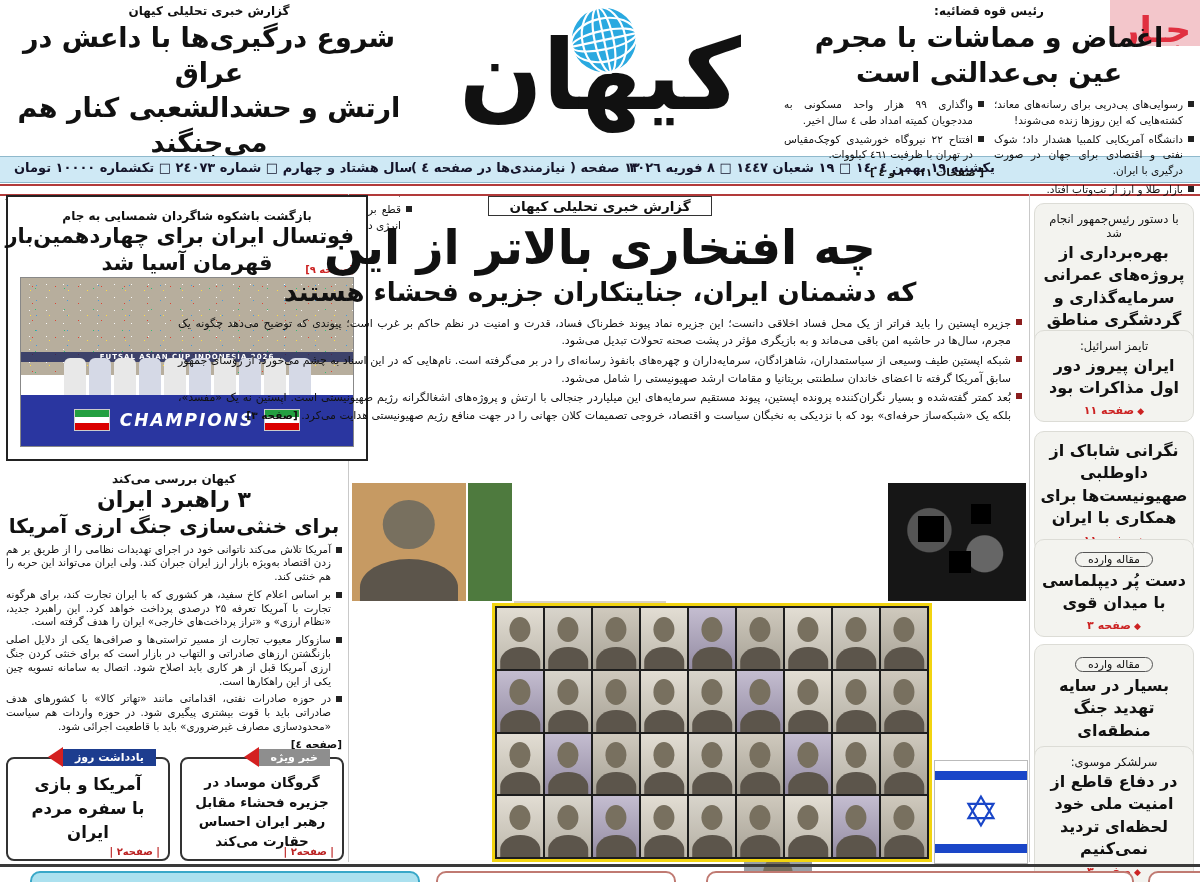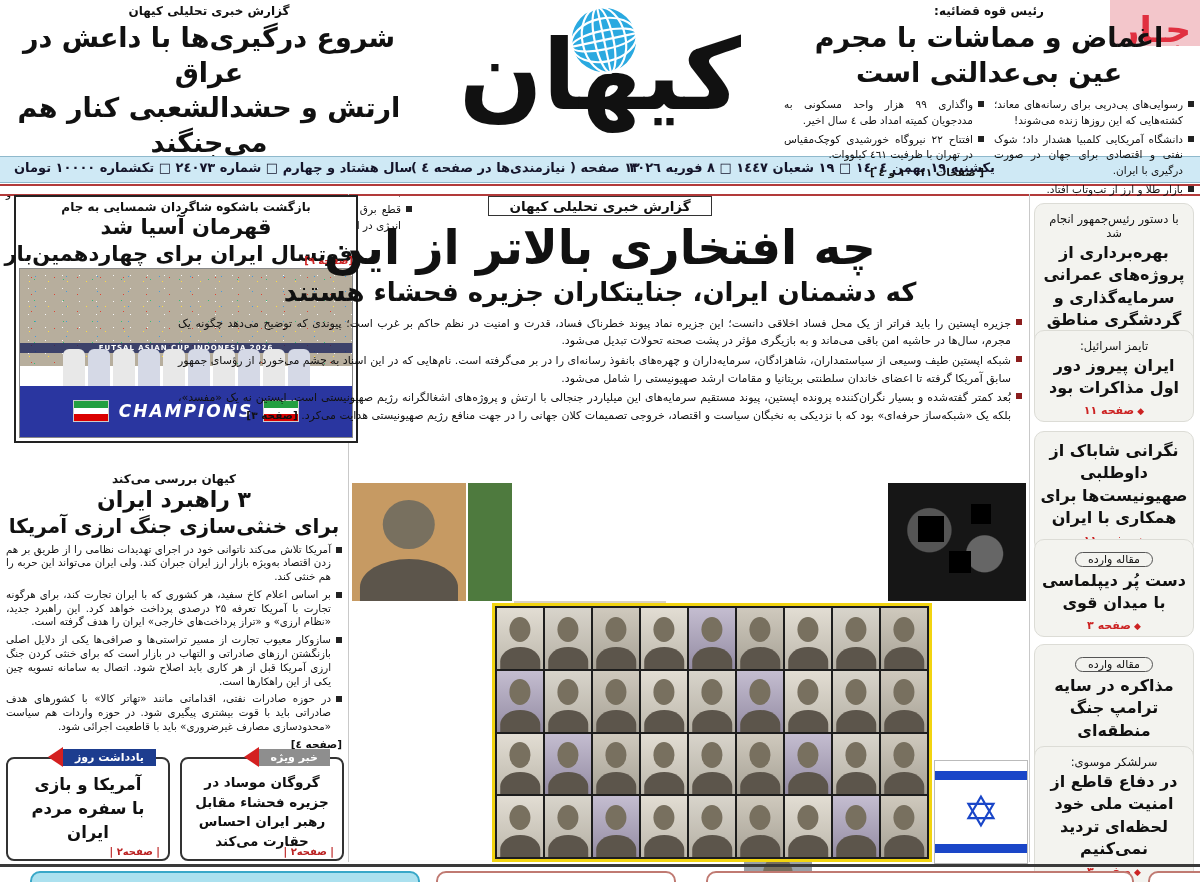--- a/index.html
+++ b/index.html
@@ -28,21 +28,21 @@
   .datestrip{position:absolute;top:156px;left:0;width:1200px;height:25px;background:#cfe9f5;
              border-top:1px solid #8fb9cc;border-bottom:1px solid #8fb9cc;font-size:13px;font-weight:bold;color:#14142a;}
   .datestrip span{position:absolute;top:3px;white-space:nowrap;}
   .ds-date{right:205px;}
   .ds-pages{right:560px;}
   .ds-issue{left:14px;}
   .redrule{position:absolute;top:184px;left:0;width:1200px;height:8px;
            border-top:2px solid #b23a3a;border-bottom:2px solid #b23a3a;background:#fff;}
   .vline{position:absolute;top:194px;bottom:20px;width:1px;background:#c9c9c9;}
   
-  .futsal{position:absolute;left:14px;top:195px;width:334px;border:2px solid #222;padding:3px;text-align:center;background:#fff;}
+  .futsal{position:absolute;left:6px;top:195px;width:334px;border:2px solid #222;padding:12px;text-align:center;background:#fff;}
   .futsal .head{font-size:21px;font-weight:900;line-height:1.3;white-space:nowrap;}
   .futsal .pgref{margin-top:-14px;color:#c22;font-size:10px;}
   .photo-futsal{position:relative;height:168px;margin-top:2px;border:1px solid #888;overflow:hidden;direction:ltr;}
   .confetti{position:absolute;top:0;left:0;right:0;height:58%;background-color:#b7ae9d;
     background-image:
       radial-gradient(circle 2px,#d43 30%,transparent 31%),
       radial-gradient(circle 2px,#3b7 30%,transparent 31%),
       radial-gradient(circle 2px,#fd4 30%,transparent 31%),
       radial-gradient(circle 2px,#49d 30%,transparent 31%),
       radial-gradient(circle 2px,#f7f7f7 30%,transparent 31%);
@@ -205,22 +205,22 @@
     <span class="ds-issue">سال هشتاد و چهارم □ شماره ۲٤۰۷۳ □ تکشماره ۱۰۰۰۰ تومان</span>
   </div>
   <div class="redrule"></div>
 
   <div class="vline" style="left:348px"></div>
   <div class="vline" style="left:1029px"></div>
 
   <div class="futsal">
     <div class="kicker">بازگشت باشکوه شاگردان شمسایی به جام</div>
     <div class="head">
+      <div>فوتسال ایران برای چهاردهمین‌بار</div>
       <div>قهرمان آسیا شد</div>
-      <div>فوتسال ایران برای چهاردهمین‌بار</div>
     </div>
     <div class="pgref">[صفحه ۹]</div>
     <div class="photo-futsal">
       <div class="confetti"></div>
       <div class="cuptext">FUTSAL ASIAN CUP INDONESIA 2026</div>
       <div class="players">
           <i></i>
           <i></i>
           <i></i>
           <i></i>
@@ -355,21 +355,21 @@
     <div class="sb-title">نگرانی شاباک از داوطلبی صهیونیست‌ها برای همکاری با ایران</div>
     <div class="sb-page">صفحه ۱۱</div>
   </div>
   <div class="sb sb4">
     <div><span class="sb-pill">مقاله وارده</span></div>
     <div class="sb-title">دست پُر دیپلماسی با میدان قوی</div>
     <div class="sb-page">صفحه ۳</div>
   </div>
   <div class="sb sb5">
     <div><span class="sb-pill">مقاله وارده</span></div>
-    <div class="sb-title">مذاکره در سایه ترامپ جنگ منطقه‌ای</div>
+    <div class="sb-title">بسیار در سایه تهدید جنگ منطقه‌ای</div>
     <div class="sb-page">صفحه ۱۱</div>
   </div>
   <div class="sb sb6">
     <div class="sb-kicker">سرلشکر موسوی:</div>
     <div class="sb-title">در دفاع قاطع از امنیت ملی خود لحظه‌ای تردید نمی‌کنیم</div>
     <div class="sb-page">صفحه ۳</div>
   </div>
 
   <div class="botline"></div>
   <div class="ad blue"></div>

